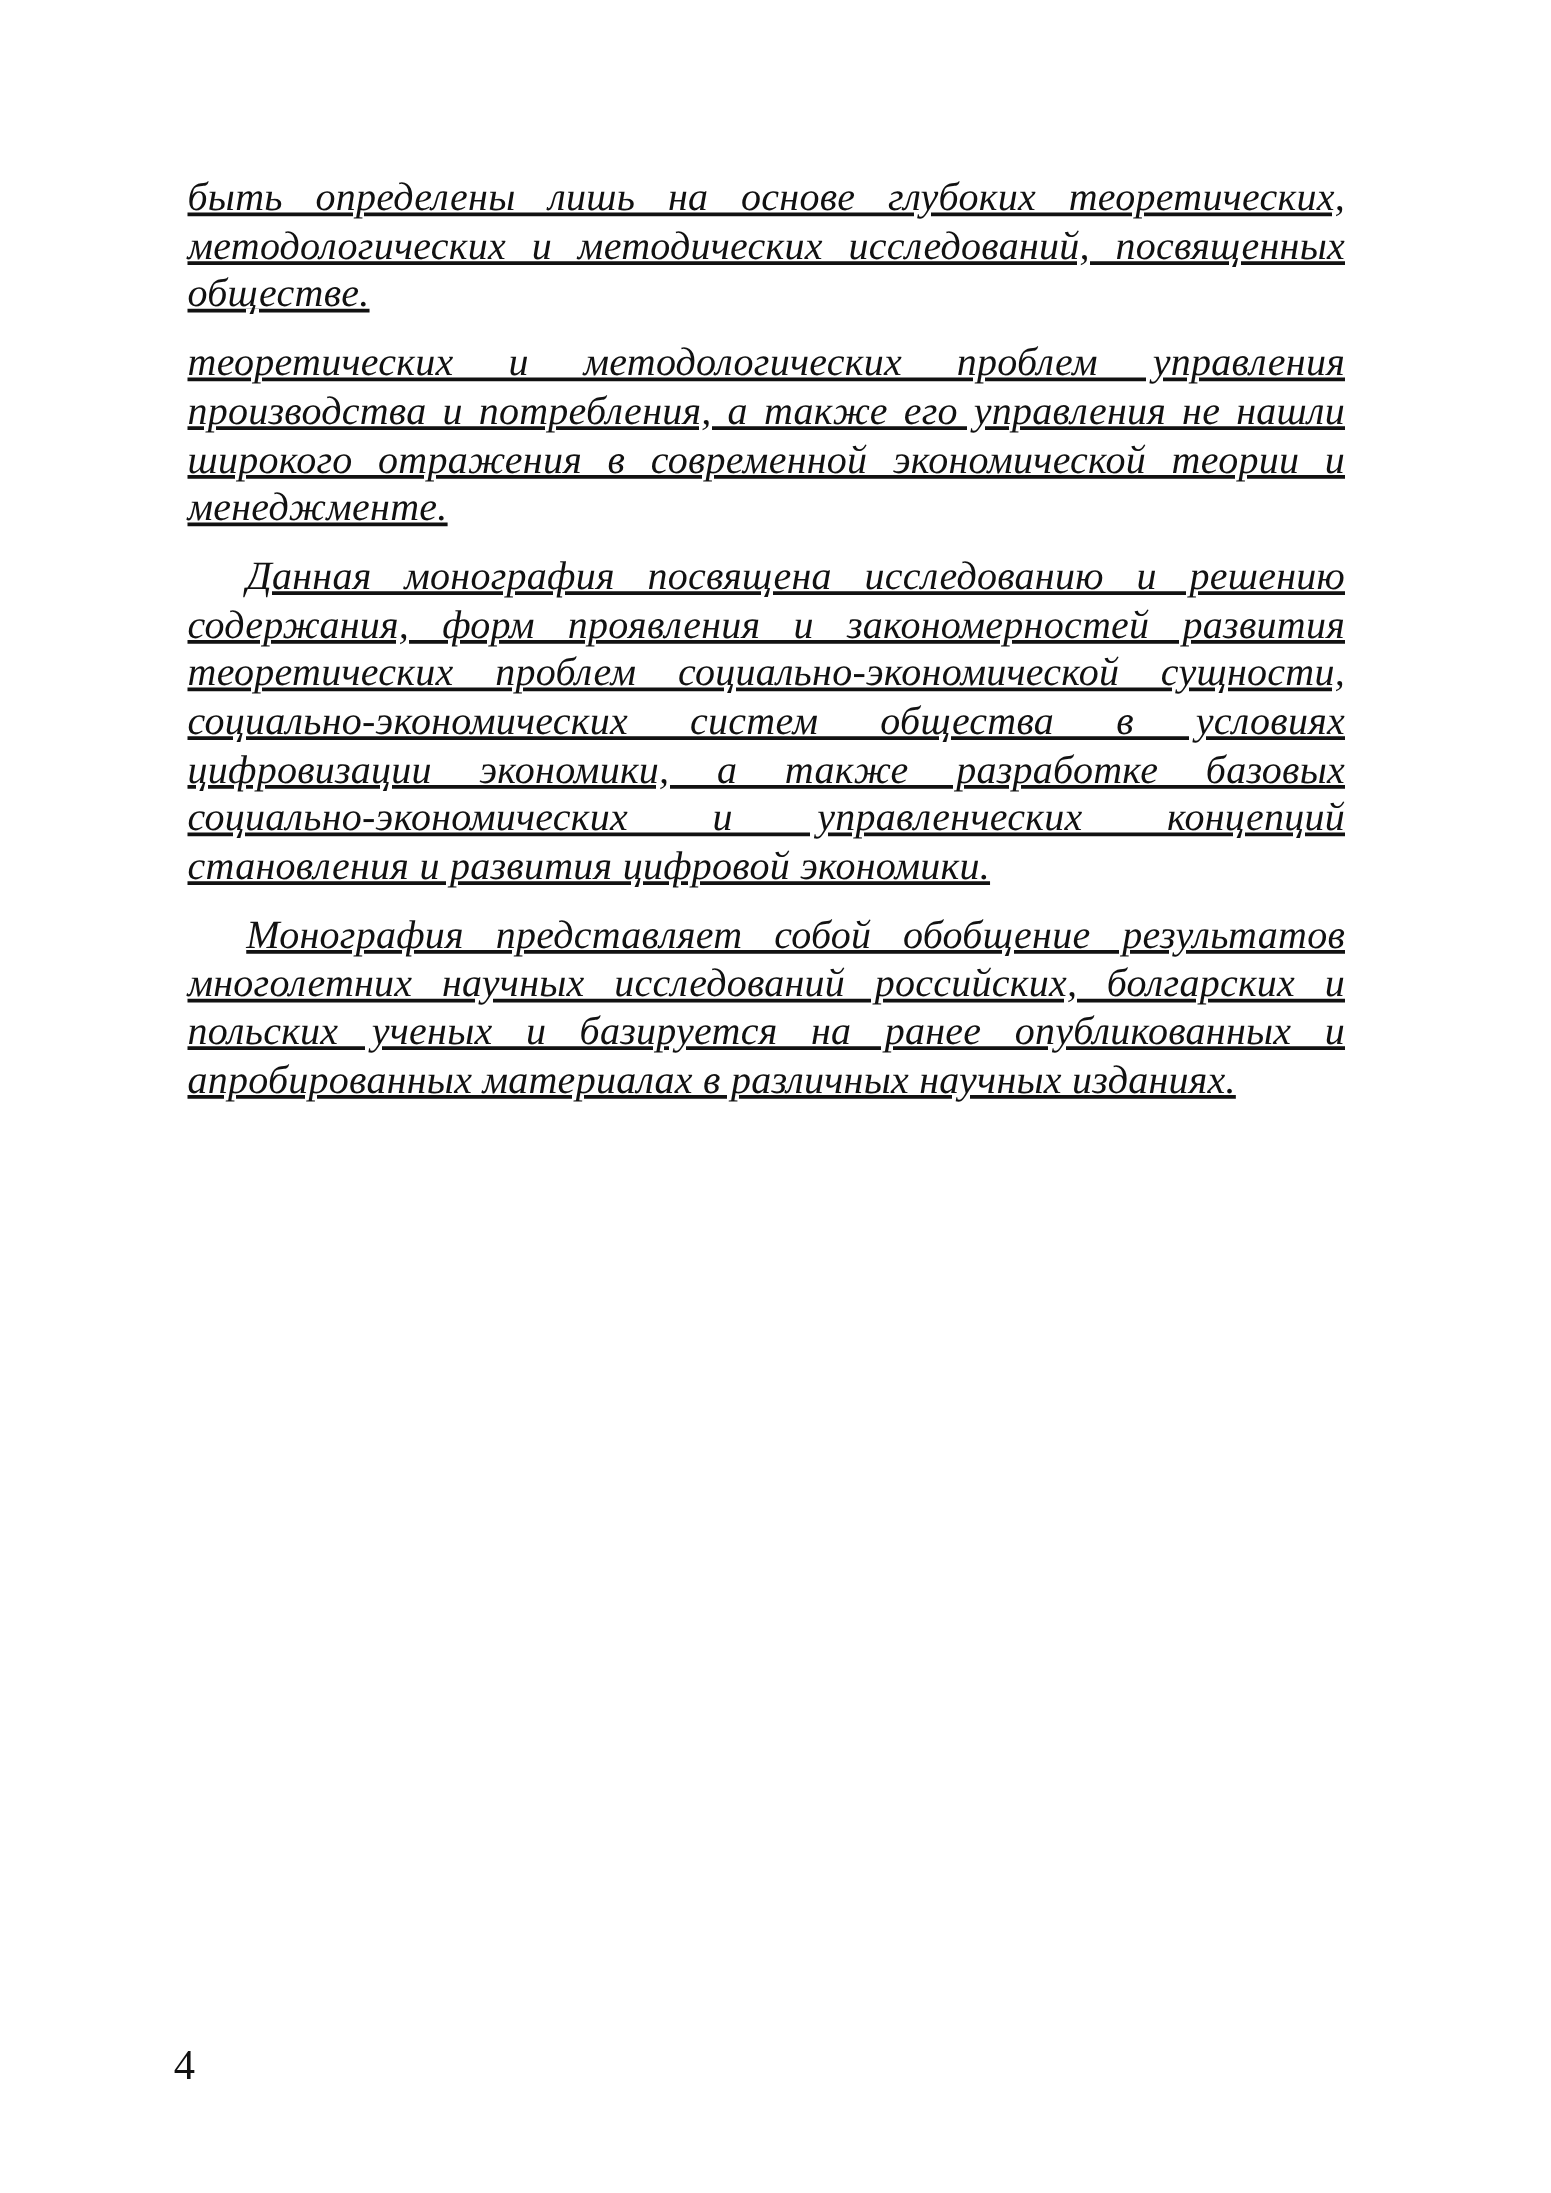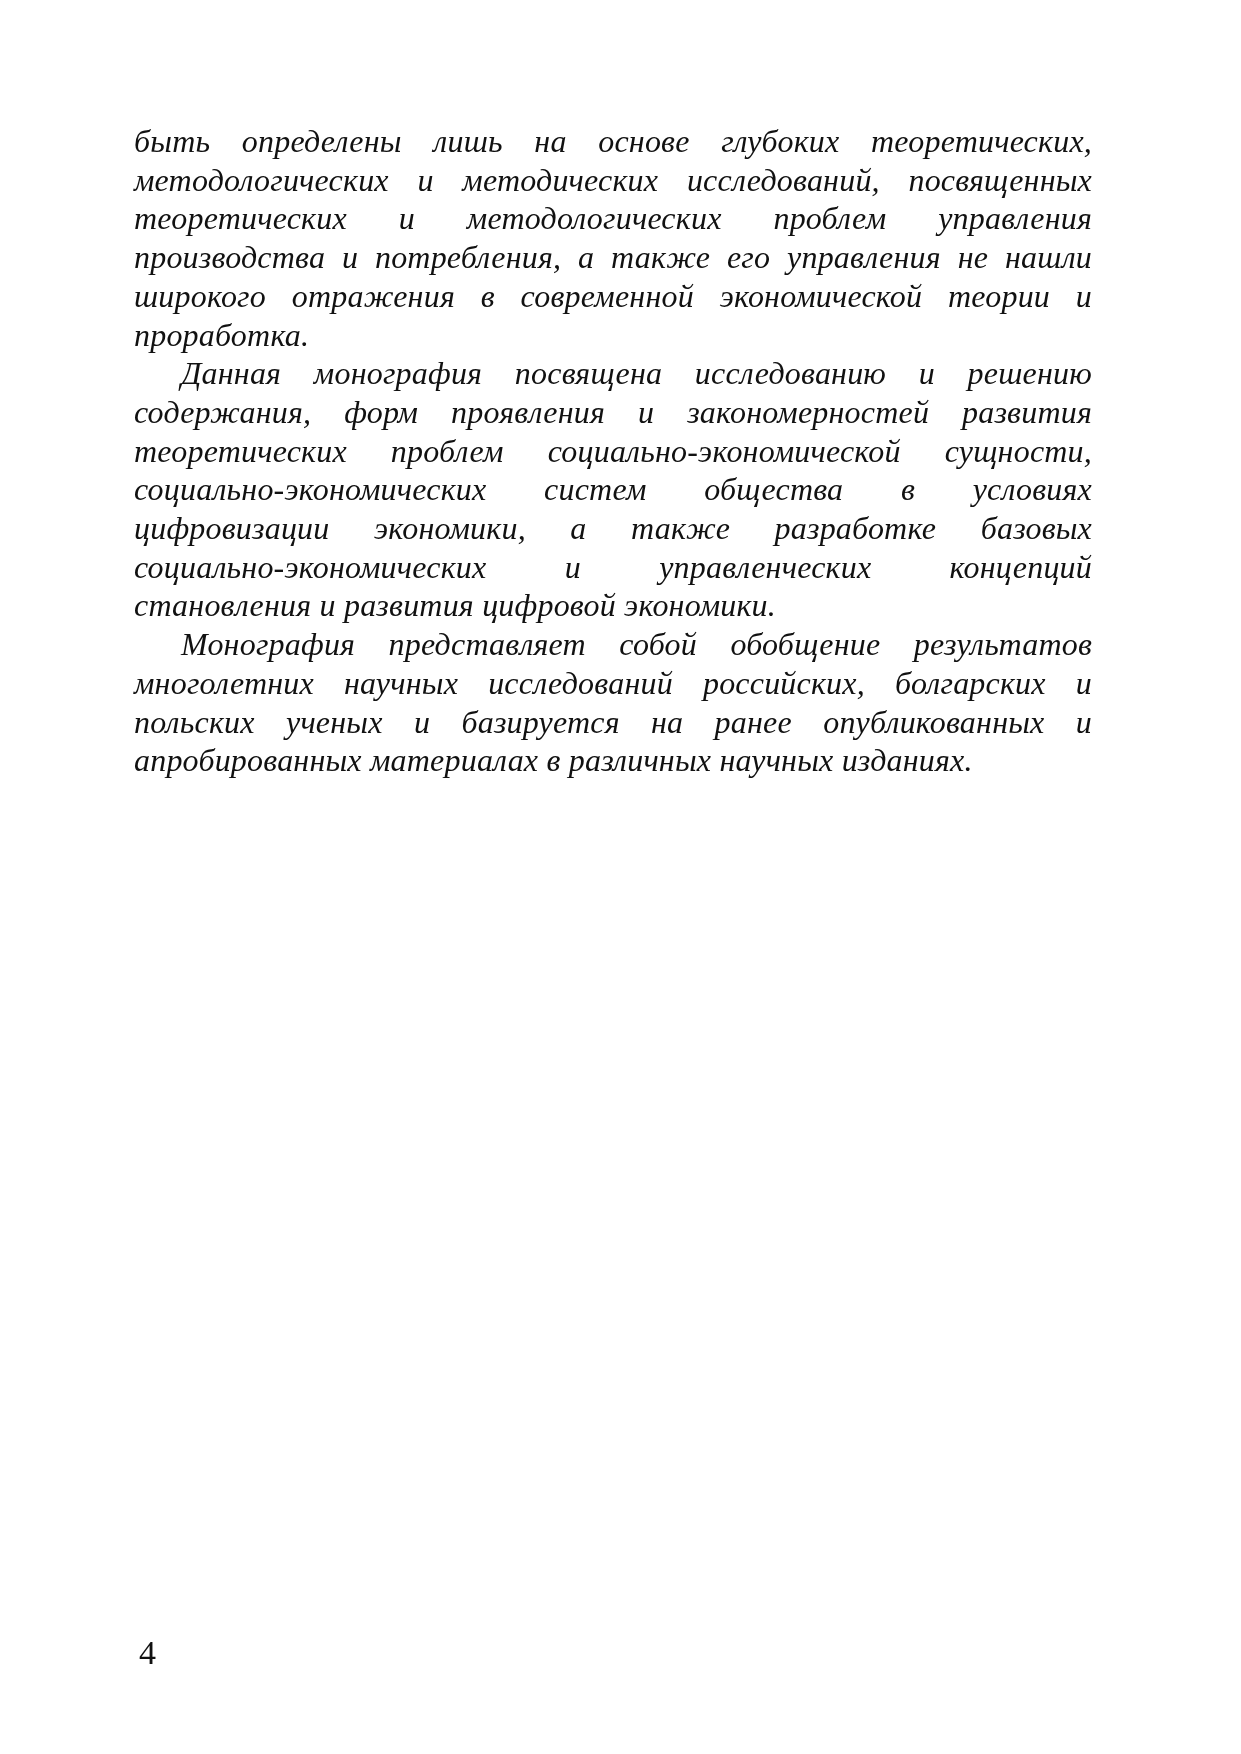--- a/index.html
+++ b/index.html
@@ -19,21 +19,21 @@
   .text-block {
     position: absolute;
     left: 134px;
     top: 122px;
     width: 958px;
     font-style: italic;
     font-size: 32px;
     line-height: 38.7px;
     letter-spacing: 0.2px;
   }
-  .paragraph { margin: 0; padding: 0; }
+  .paragraph { margin: 16px; padding: 0; text-decoration: underline; }
   .line {
     text-align: justify;
     text-align-last: justify;
     white-space: normal;
   }
   .line.last {
     text-align-last: left;
   }
   .line.indent {
     text-indent: 47px;
@@ -48,26 +48,27 @@
   }
 </style>
 </head>
 <body>
 
 <div class="page">
   <div class="text-block">
       <div class="paragraph">
         <div class="line">быть определены лишь на основе глубоких теоретических,</div>
         <div class="line">методологических и методических исследований, посвященных</div>
+        <div class="line last">обществе.</div>
       </div>
       <div class="paragraph">
         <div class="line">теоретических и методологических проблем управления</div>
         <div class="line">производства и потребления, а также его управления не нашли</div>
         <div class="line">широкого отражения в современной экономической теории и</div>
-        <div class="line last">проработка.</div>
+        <div class="line last">менеджменте.</div>
       </div>
       <div class="paragraph">
         <div class="line indent">Данная монография посвящена исследованию и решению</div>
         <div class="line">содержания, форм проявления и закономерностей развития</div>
         <div class="line">теоретических проблем социально-экономической сущности,</div>
         <div class="line">социально-экономических систем общества в условиях</div>
         <div class="line">цифровизации экономики, а также разработке базовых</div>
         <div class="line">социально-экономических и управленческих концепций</div>
         <div class="line last">становления и развития цифровой экономики.</div>
       </div>

